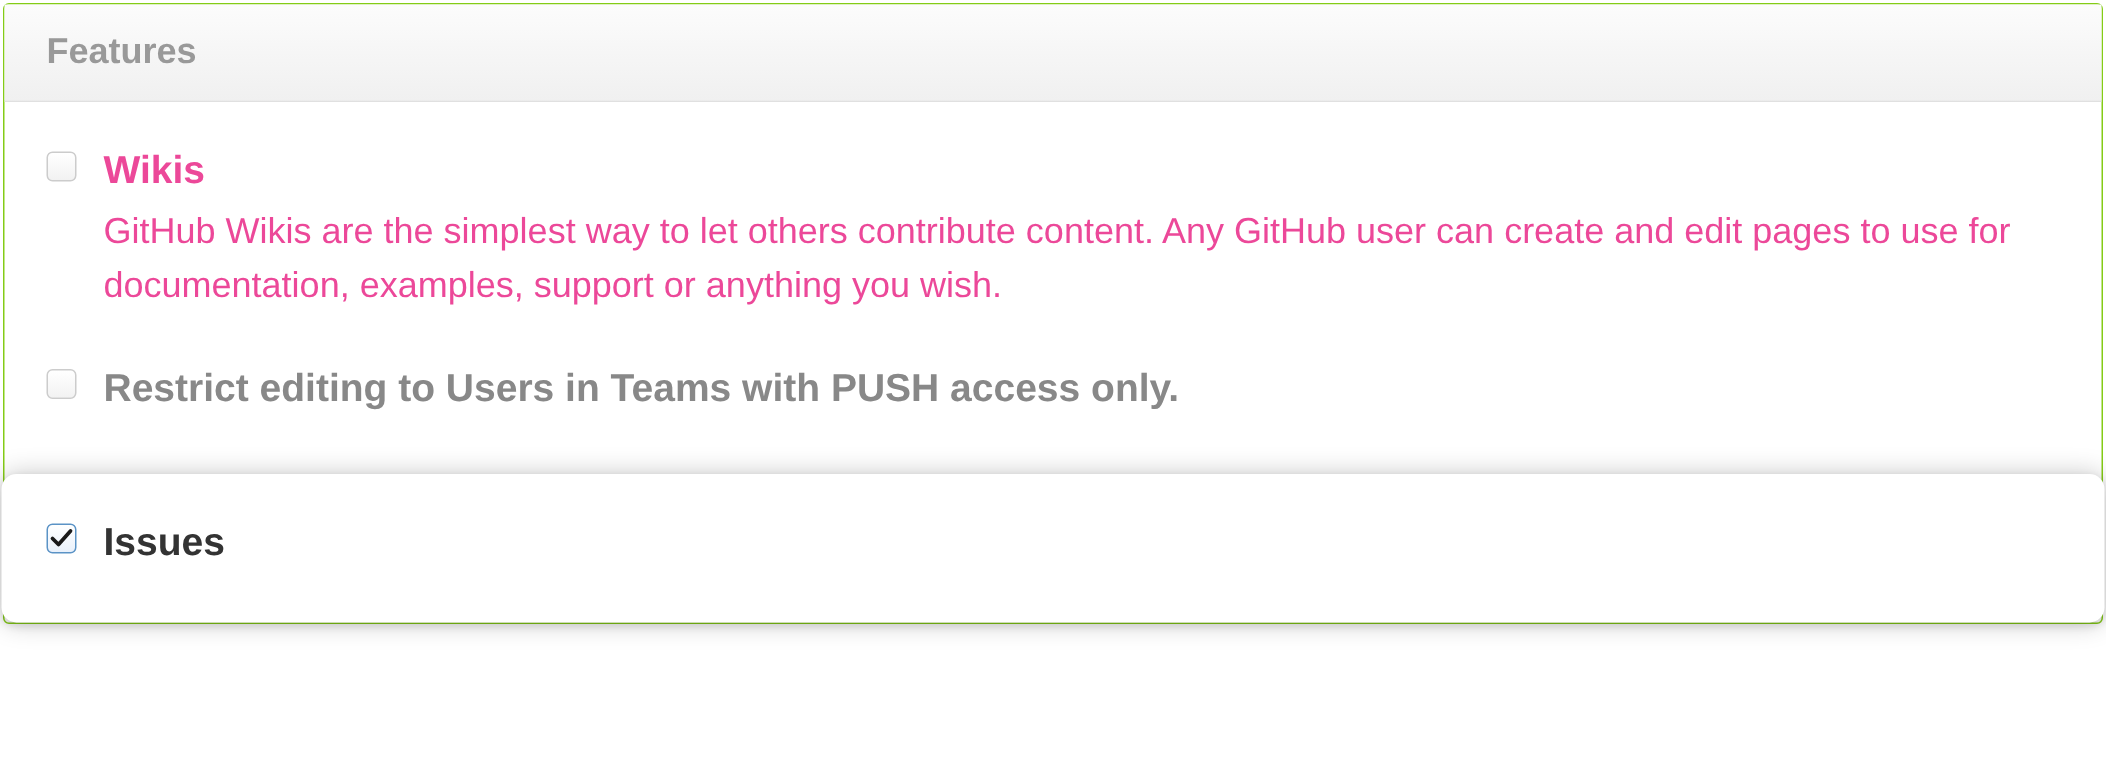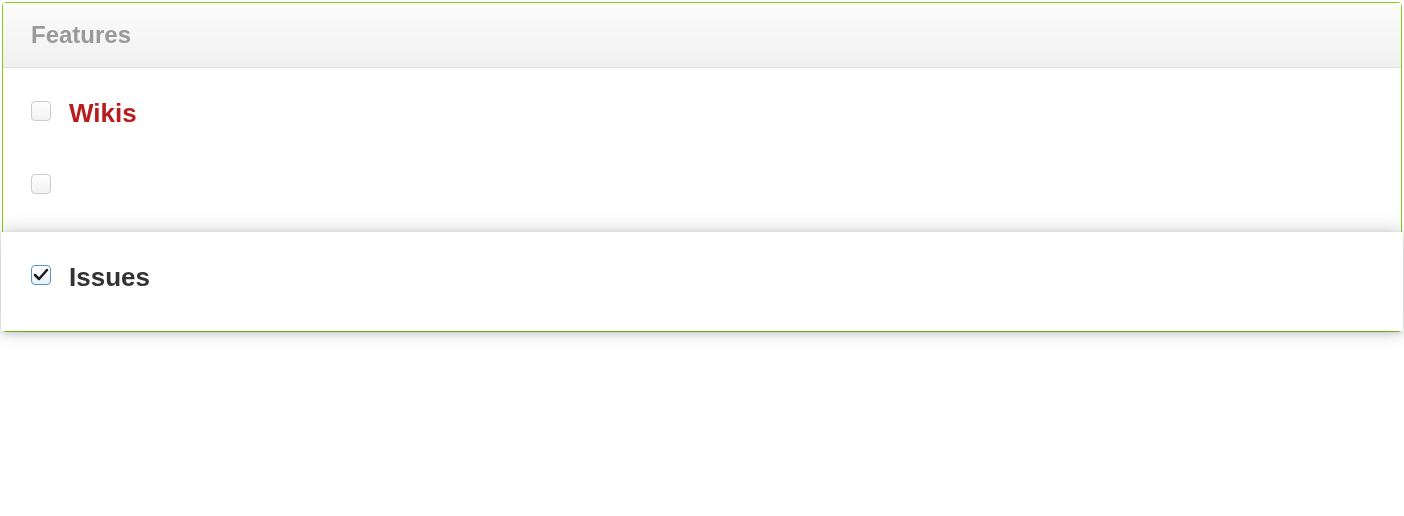--- a/index.html
+++ b/index.html
@@ -70,39 +70,39 @@
       color: #333333;
       margin-bottom: 8px;
     }
     .feature-desc {
       font-size: 24px;
       color: #999999;
       line-height: 1.5;
     }
     .disabled .feature-label,
     .disabled .feature-desc {
-      color: #b91c1c;
+      color: #ec4899;
     }
     .sub-row {
       padding: 4px 28px 34px 28px;
       display: flex;
       align-items: flex-start;
     }
     .sub-row .feature-label {
       color: #888888;
     }
     .highlighted {
       position: relative;
       background: #ffffff;
       margin-left: -2px;
       margin-right: -2px;
       padding-left: 30px;
       padding-right: 30px;
       box-shadow: 0 0 18px rgba(0,0,0,0.22), 0 2px 6px rgba(0,0,0,0.12);
-      border-radius: 0;
+      border-radius: 10px;
     }
     .highlighted .checkbox {
       border-color: #5b93c6;
       background: linear-gradient(to bottom, #ffffff, #e9f1fb);
     }
   </style>
 </head>
 <body>
 
 <div class="panel">
@@ -112,28 +112,32 @@
   <div class="panel-body">
 
     <div class="feature-row disabled">
       <div class="checkbox-wrap">
         <span class="checkbox">
           
         </span>
       </div>
       <div class="feature-content">
         <div class="feature-label">Wikis</div>
+        <div class="feature-desc">GitHub Wikis are the simplest way to let others contribute content. Any GitHub user can create and edit pages to use for documentation, examples, support or anything you wish.</div>
       </div>
     </div>
 
     <div class="sub-row disabled">
       <div class="checkbox-wrap">
         <span class="checkbox">
           
         </span>
+      </div>
+      <div class="feature-content">
+        <div class="feature-label">Restrict editing to Users in Teams with PUSH access only.</div>
       </div>
     </div>
 
     <div class="feature-row highlighted">
       <div class="checkbox-wrap">
         <span class="checkbox checked">
           <svg viewBox="0 0 16 16">
               <path d="M2 8 L6 12 L14 3" stroke="#1a1a1a" stroke-width="2.5" fill="none" stroke-linecap="round" stroke-linejoin="round"></path>
             </svg>
         </span>

